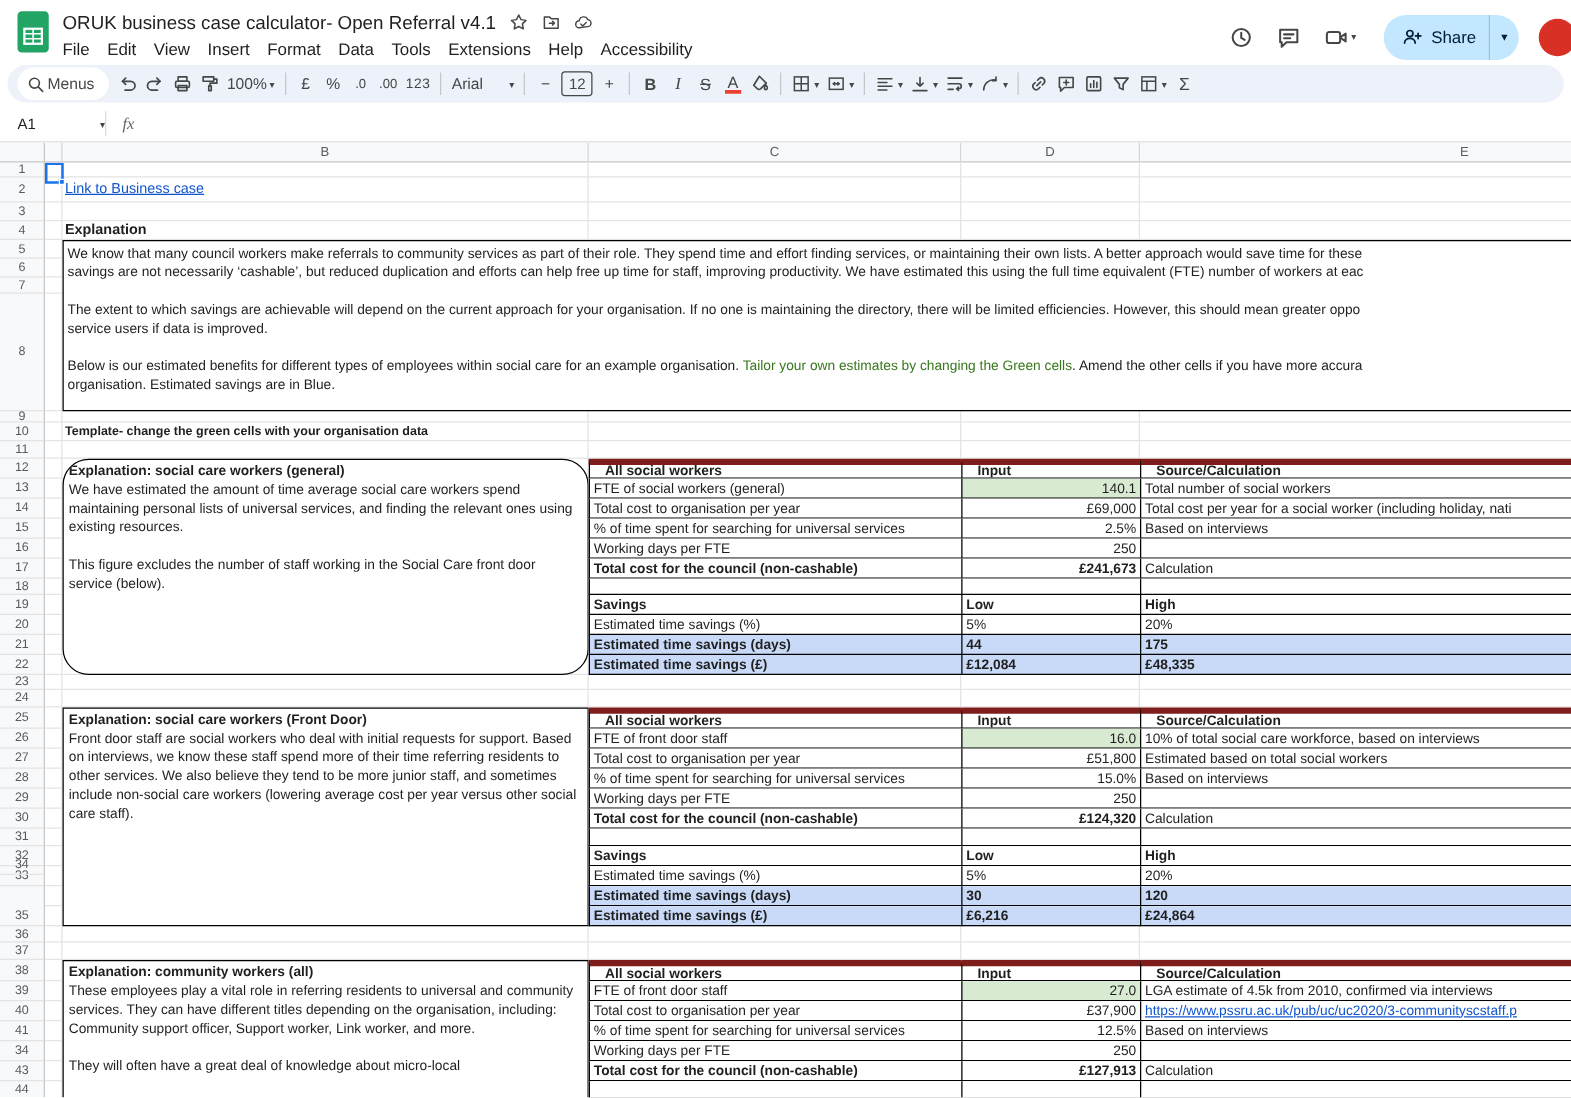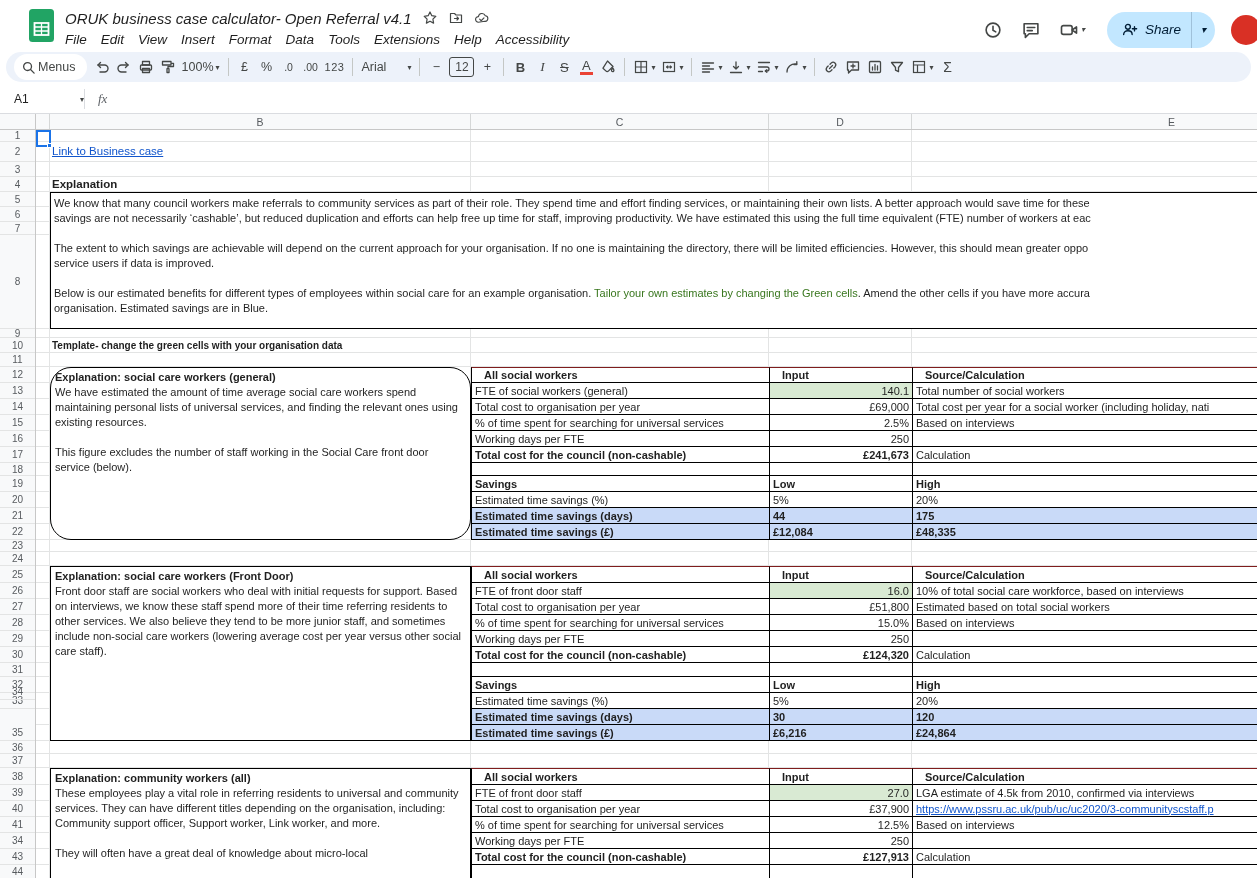--- a/index.html
+++ b/index.html
@@ -1,21 +1,21 @@
 <!DOCTYPE html>
 <html><head>
 <meta charset="utf-8">
 <style>
   * { margin:0; padding:0; box-sizing:border-box; }
   html,body { width:1257px; height:878px; overflow:hidden; background:#fff;
     font-family:"Liberation Sans", sans-serif; color:#1f1f1f; }
   .app { display:flex; flex-direction:column; height:100%; }
 
   
-  .topbar { display:flex; height:50px; padding:7px 10px 0 28px;font-style:italic; }
+  .topbar { display:flex; height:50px; padding:7px 10px 0 13px; }
   .logo { width:27px; height:35px; margin:1px 10px 0 0; flex:none; }
   .title-block { flex:1; min-width:0; }
   .title-row { display:flex; align-items:center; gap:10px; height:22px; }
   .doc-title { font-size:15px; white-space:nowrap; }
   .t-icon { width:16px; height:16px; color:#444746; display:flex; align-items:center; }
   .menu-row { display:flex; margin:2px 0 0 -7px; }
   .menu-item { font-size:13.5px; padding:1px 7px; border-radius:9px; cursor:default; }
   .top-right { margin-left:auto; display:flex; align-items:center; gap:16px; padding-top:2px; flex:none; }
   .tr-icon { width:22px; height:22px; color:#444746; display:flex; align-items:center; gap:2px; }
   .tr-icon.cam { width:32px; }
@@ -81,21 +81,21 @@
     background:#fff; padding:3px 3px; line-height:15px; z-index:1; }
   .top-expl .line { white-space:nowrap; height:15px; }
   .green-text { color:#38761d; }
 
   .ebox { position:absolute; left:14px; width:421px; border:1px solid #000; background:#fff;
     padding:1px 4px; line-height:15px; overflow:hidden; z-index:1; }
   .ebox .et { font-weight:bold; line-height:16px; }
   .ebox .blank { height:15px; }
 
   .trow { position:absolute; display:flex; background:#fff; z-index:1; }
-  .trow.first .tcell { border-top:1px solid #7f1d1d;padding-left:12px; }
+  .trow.first .tcell { border-top:5px solid #7f1d1d;padding-left:12px; }
   .tcell { border-left:1px solid #000; border-bottom:1px solid #000; display:flex; align-items:center;
     padding:0 3px; overflow:hidden; white-space:nowrap; background:#fff; }
   .tcell.b { font-weight:bold; }
   .tcell.val { justify-content:flex-end; }
   .tcell.green { background:#d9ead3; }
   .tcell.blue { background:#c9daf8; }
   .tcell.srclink { color:#1155cc; text-decoration:underline; }
 </style>
 </head>
 <body>

